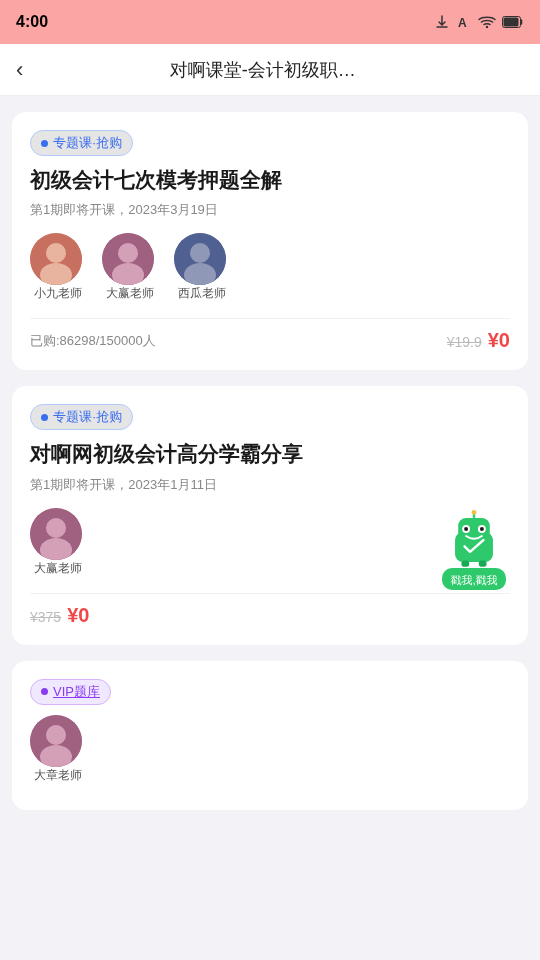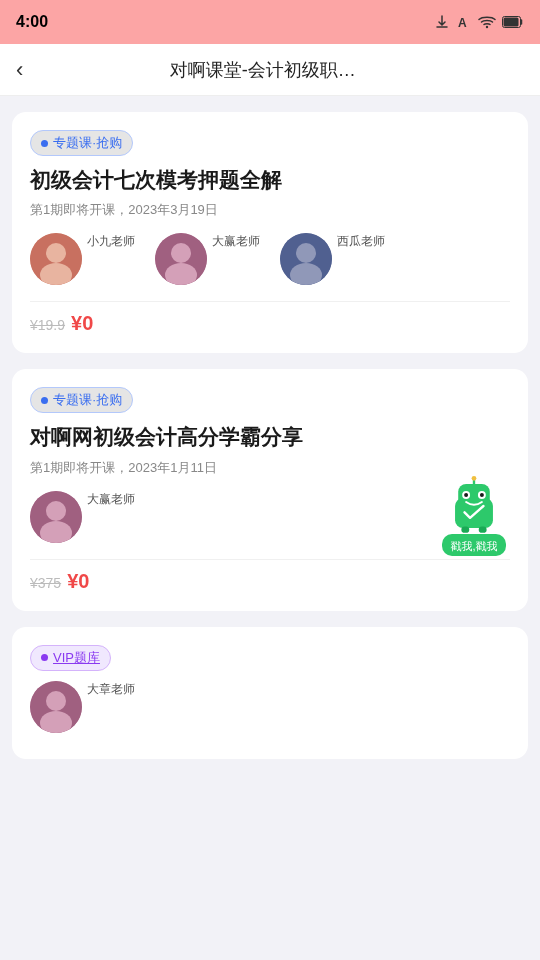--- a/index.html
+++ b/index.html
@@ -121,23 +121,22 @@
     }
 
     
     .teachers-row {
       display: flex;
       gap: 20px;
       margin-bottom: 16px;
     }
     .teacher-item {
       display: flex;
-      flex-direction: row;
-      align-items: flex-start;
-      gap: 5px;
+      flex-direction: column;
+      align-items: flex-end;
     }
     .avatar {
       width: 52px;
       height: 52px;
       border-radius: 50%;
       overflow: hidden;
       background: #ddd;
       display: flex;
       align-items: center;
       justify-content: center;
@@ -274,20 +273,21 @@
           <svg viewBox="0 0 52 52" xmlns="http://www.w3.org/2000/svg">
             <circle cx="26" cy="26" r="26" fill="#506090"></circle>
             <circle cx="26" cy="20" r="10" fill="#9098b8"></circle>
             <ellipse cx="26" cy="42" rx="16" ry="12" fill="#9098b8"></ellipse>
           </svg>
         </div>
         <span class="teacher-name">西瓜老师</span>
       </div>
     </div>
     <div class="card-footer">
+      <span class="purchased-count">已购:86298/150000人</span>
       <div class="price-group">
         <span class="price-original">¥19.9</span>
         <span class="price-current">¥0</span>
       </div>
     </div>
   </div>
 
   <div class="card" style="position:relative;">
     <div class="badge badge-blue">
       <span class="badge-dot badge-dot-blue"></span>

